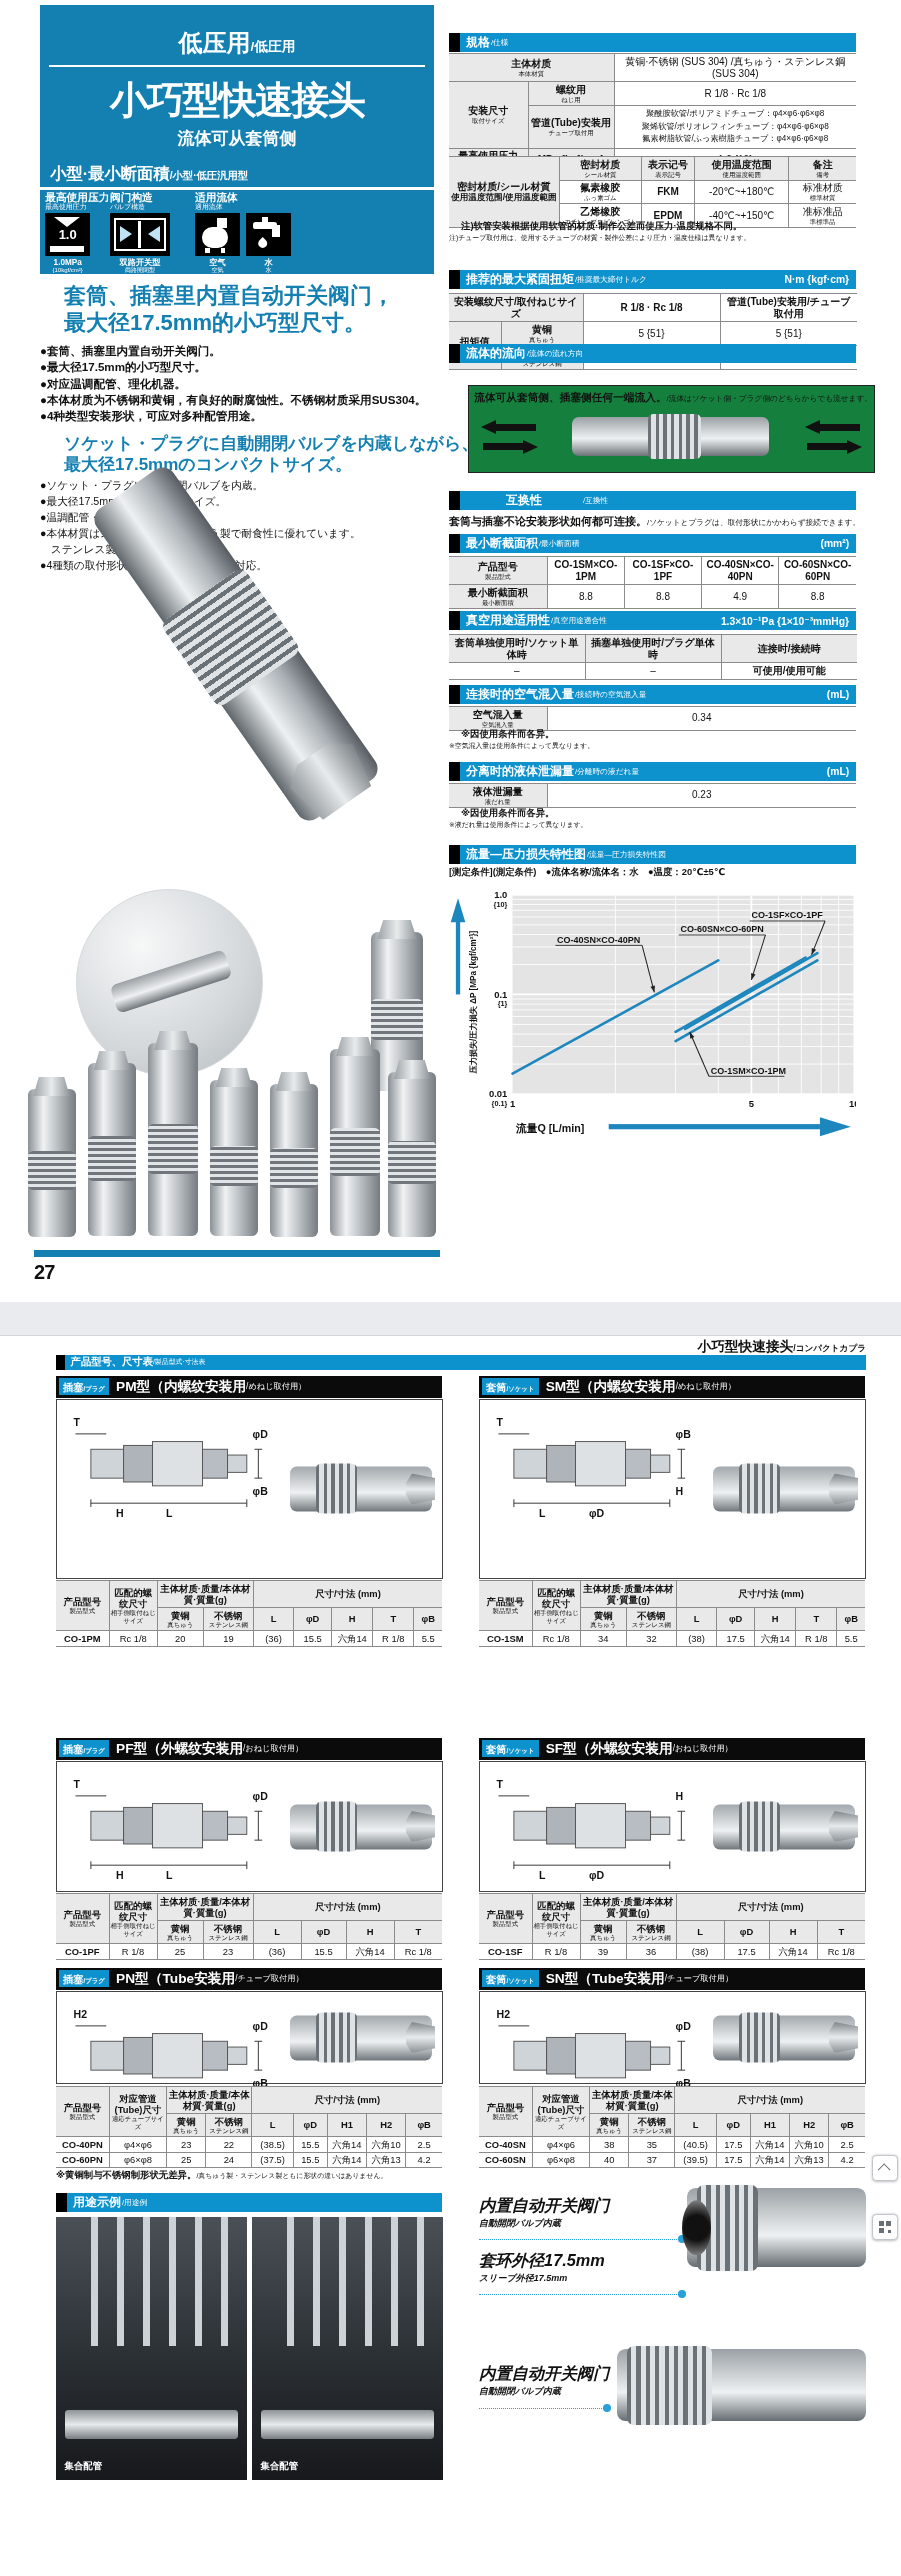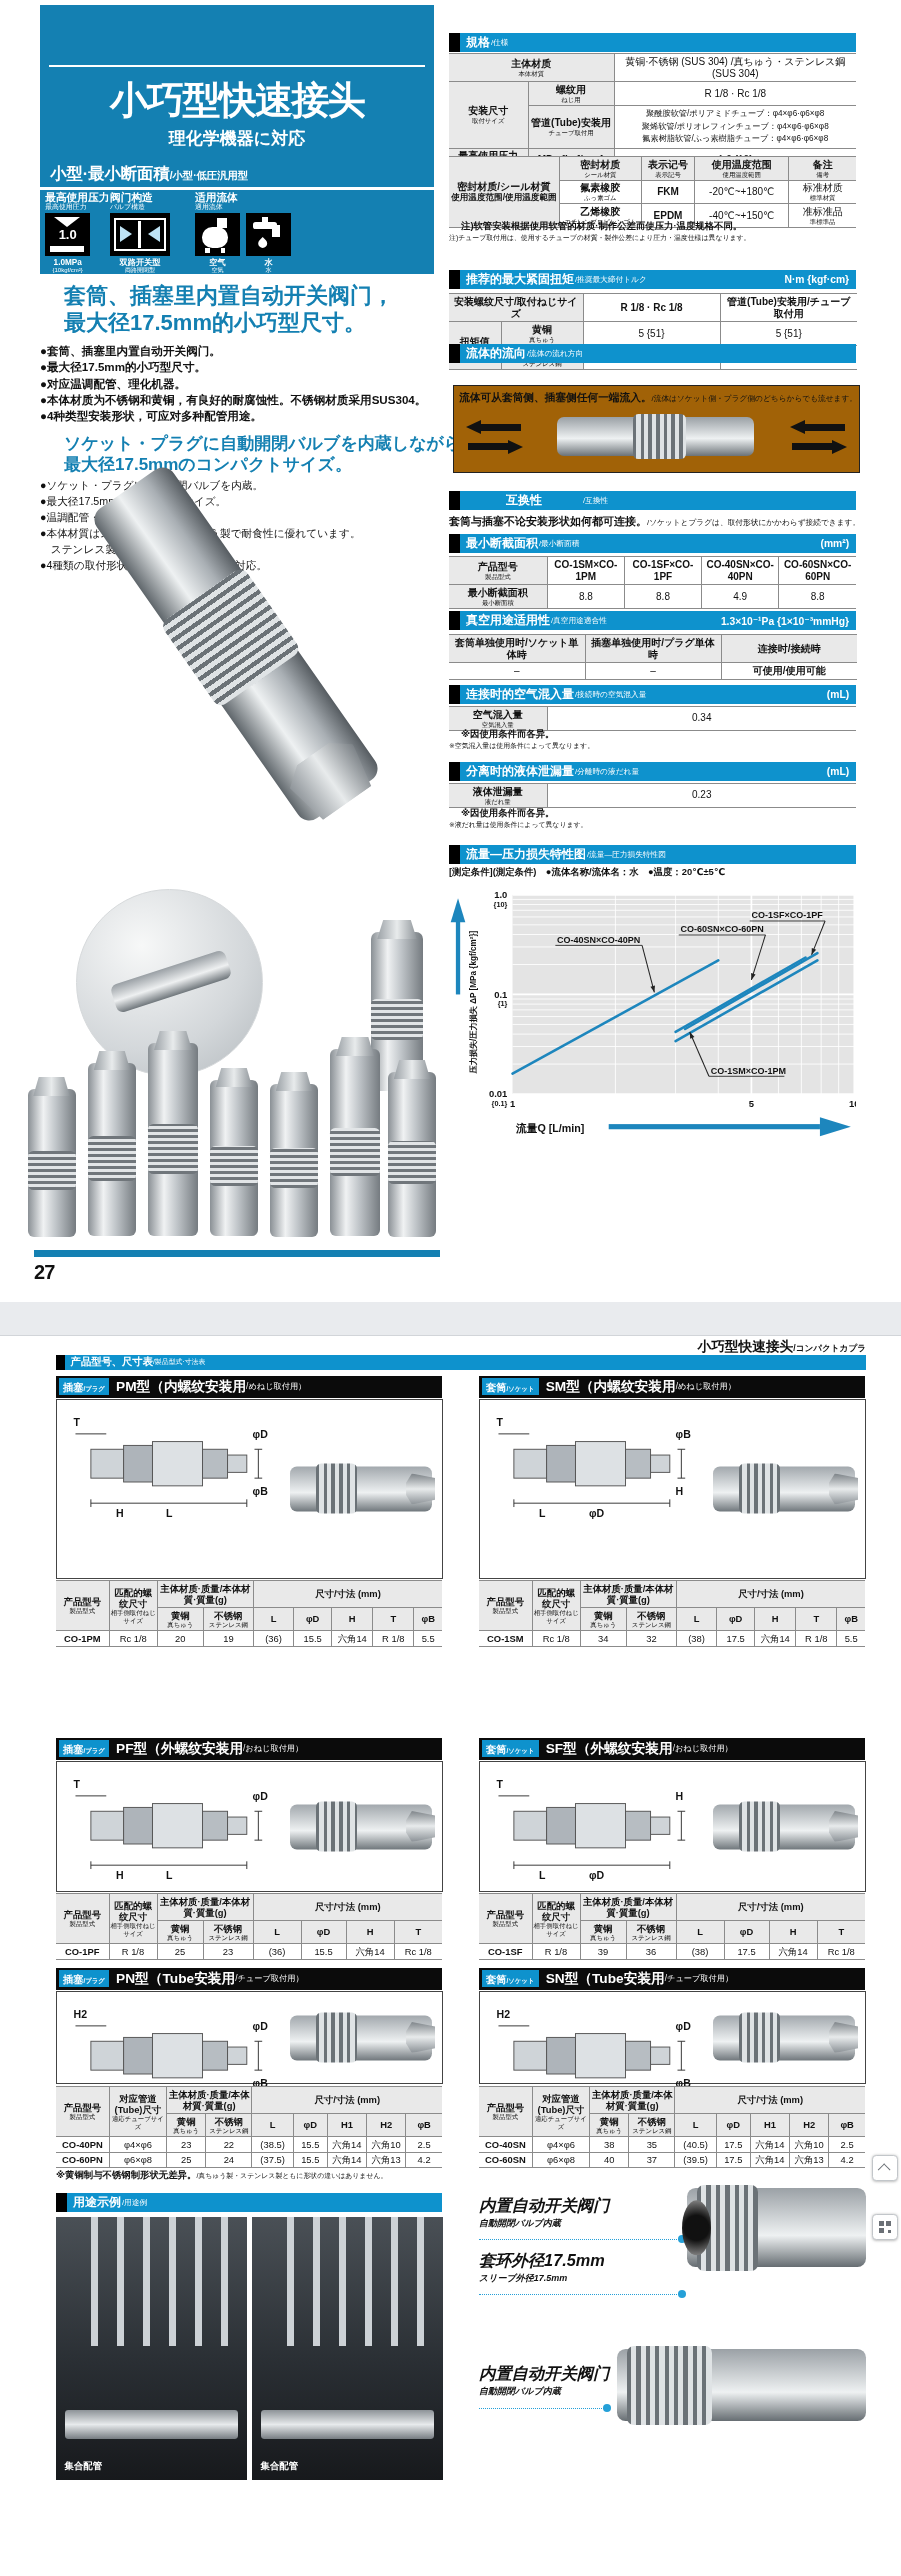--- a/index.html
+++ b/index.html
@@ -89,21 +89,21 @@
   .dtable .ln2{font-size:6.4px;line-height:1.15;font-weight:normal;}
   .dtable .lneq{font-size:8.2px;line-height:1.55;}
   .lb{background:#e9e9e9;font-weight:bold;}
   .b{font-weight:bold;}
   .two .ln2{font-size:8.6px;font-weight:bold;}
   .mod{font-weight:bold;}
   .note{position:absolute;left:449px;width:407px;line-height:1.35;}
   .note .c{display:block;font-size:9.4px;font-weight:bold;margin-left:12px;}
   .note .j{display:block;font-size:6.9px;}
 
-  #flow-box{position:absolute;left:453px;top:385px;width:405px;height:86px;border:1.7px solid #222;background:#a16207;}
+  #flow-box{position:absolute;left:468px;top:385px;width:405px;height:86px;border:1.7px solid #222;background:#15803d;}
   #flow-box .txt{margin:3.4px 5.2px;white-space:nowrap;}
   #flow-box .txt .c{font-size:10.7px;font-weight:bold;}
   #flow-box .txt .j{font-size:7.7px;}
   .flow-coupler{position:absolute;left:103px;top:31px;width:197px;height:39px;border-radius:6.9px;
     background:linear-gradient(0deg,#6b7277,#eef1f2 45%,#9aa0a5);}
   .flow-coupler .slv{position:absolute;left:76px;top:-2.6px;width:53px;height:45px;border-radius:5.2px;
     background:repeating-linear-gradient(90deg,#6b7277 0 3.4px,#dfe3e5 3.4px 7.7px);}
   .darr{position:absolute;width:57px;height:34px;}
   .darr .a1,.darr .a2{position:absolute;left:0;width:0;height:0;border-top:7.7px solid transparent;border-bottom:7.7px solid transparent;}
   .darr .b1,.darr .b2{position:absolute;height:6.9px;background:#111;}
@@ -180,23 +180,26 @@
 
   #footer{position:absolute;left:0;top:2545px;width:902px;height:31px;background:#43474d;color:#fff;display:flex;align-items:center;}
   #footer .txt{margin-left:77px;font-size:8.6px;}
 </style>
 </head>
 <body>
 
 <div id="stage">
 
   <div id="hero">
+    <div class="tagline">
+      <span class="c">低压用</span><span class="j">/低圧用</span>
+    </div>
     <div class="hr1"></div>
     <div class="btitle">小巧型快速接头</div>
-    <div class="stitle">理化学機器に対応</div>
+    <div class="stitle">流体可从套筒侧</div>
     <div class="typerow">
       <span class="c">小型·最小断面積</span><span class="j">/小型·低圧汎用型</span>
     </div>
     <div class="hr2"></div>
 
     <div class="igrp" style="left:5.2px;width:45px;">
       <div class="glabel">
           <span class="c">最高使用压力</span>
           <span class="j">最高使用圧力</span>
         </div>

